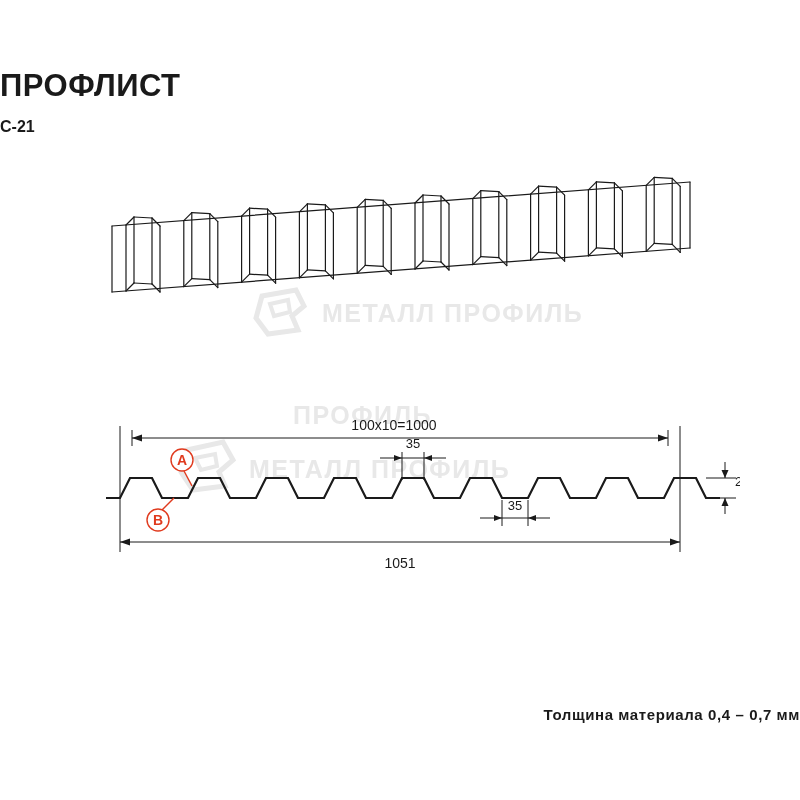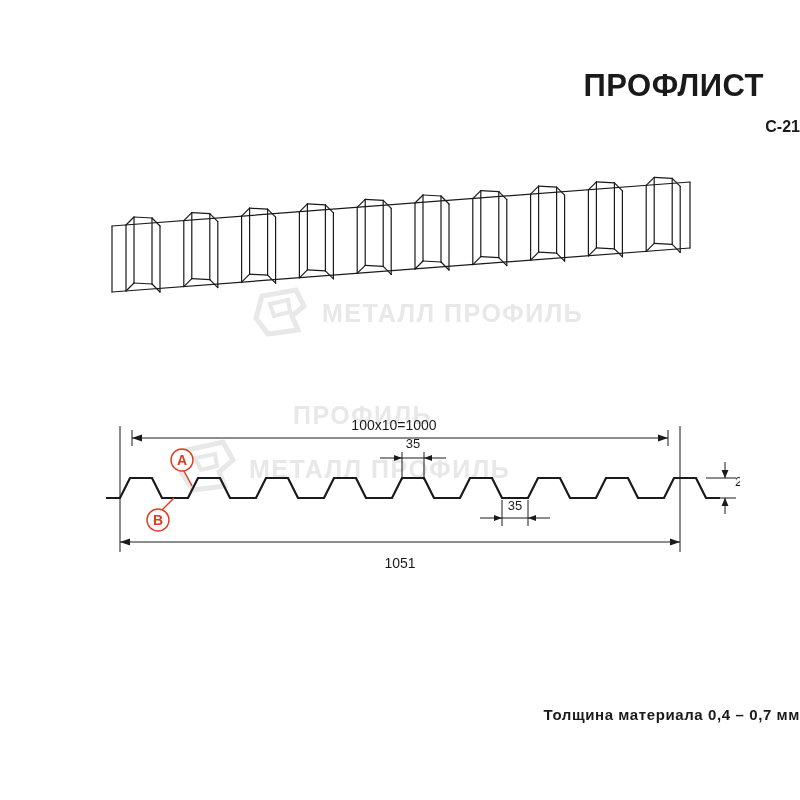--- a/index.html
+++ b/index.html
@@ -18,32 +18,32 @@
   .page {
     position: relative;
     width: 800px;
     height: 800px;
   }
   .title {
     position: absolute;
     top: 68px;
     left: 0;
     width: 764px;
-    text-align: right;
+    text-align: left;
     font-size: 31px;
     font-weight: bold;
     letter-spacing: 0.5px;
     color: #1a1a1a;
   }
   .subtitle {
     position: absolute;
     top: 118px;
     left: 0;
     width: 800px;
-    text-align: right;
+    text-align: left;
     font-size: 16px;
     font-weight: bold;
     color: #1a1a1a;
   }
   .footnote {
     position: absolute;
     top: 706px;
     left: 0;
     width: 800px;
     text-align: right;

